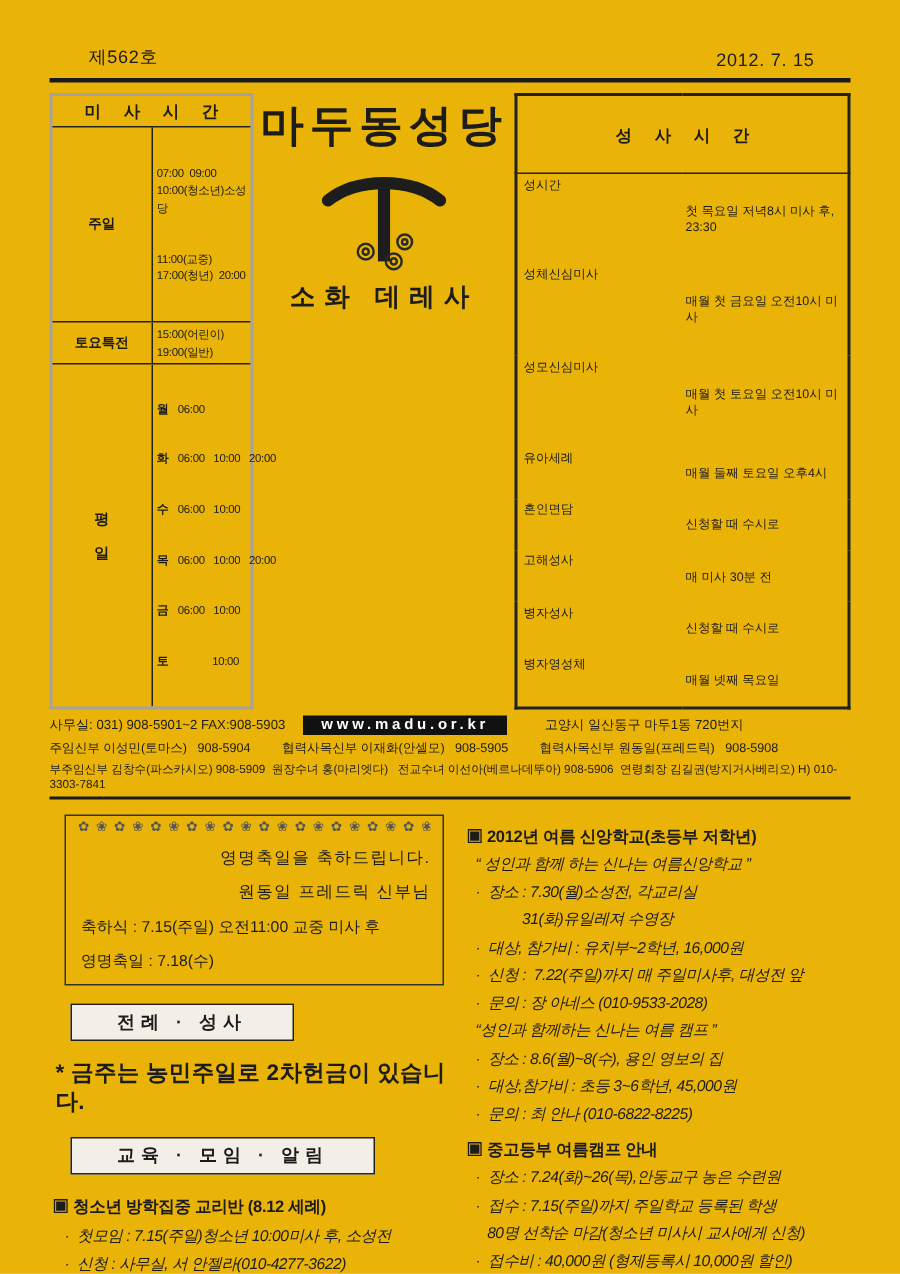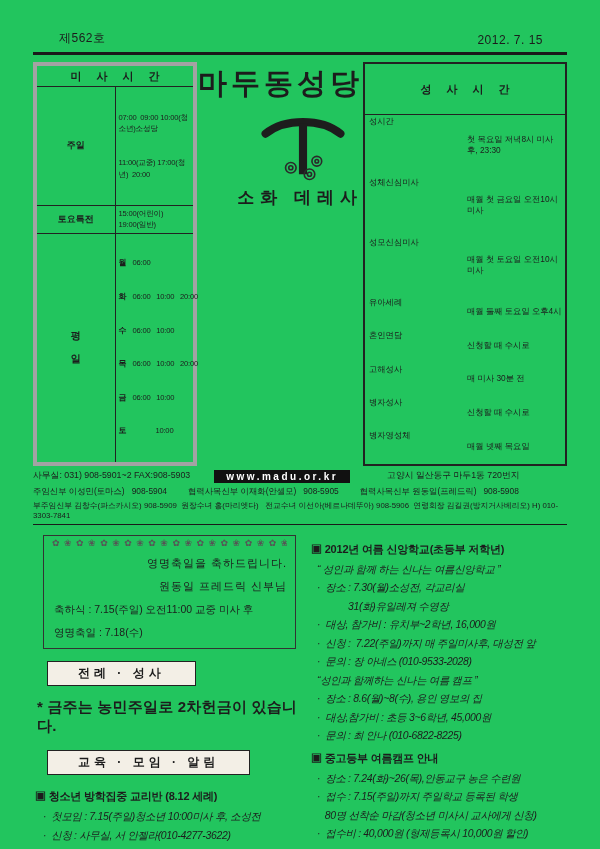--- a/index.html
+++ b/index.html
@@ -1,49 +1,49 @@
 <!DOCTYPE html>
 <html><head>
 <meta charset="utf-8">
 <style>
   html,body{margin:0;padding:0;}
   body{background:#ddd;font-family:"Liberation Sans",sans-serif;color:#1c1c1c;}
-  .page{position:relative;width:600px;height:849px;background:#22c55e;margin:0 auto;
+  .page{position:relative;width:600px;height:849px;background:#eab308;margin:0 auto;
         box-sizing:border-box;padding:30px 25px 0 25px;overflow:hidden;}
   
   .top-row{display:flex;justify-content:space-between;align-items:flex-end;
            padding:0 32px 0 34px;font-size:12px;letter-spacing:.5px;}
   .rule-thick{height:3px;background:#1a1a1a;margin:5px 8px 0 8px;}
   
   .masthead{display:flex;margin:7px 8px 0 8px;align-items:stretch;}
   table{border-collapse:collapse;}
-  .mass-table{width:164px;border:4px solid #a3a3a3;table-layout:fixed;}
+  .mass-table{width:136px;border:2px solid #a3a3a3;table-layout:fixed;}
   .mass-table th{border-bottom:1.5px solid #222;font-size:11px;font-weight:bold;
                  letter-spacing:6px;padding:3px 0 2px 6px;}
   .mass-table td{border-top:1px solid #222;vertical-align:middle;}
   .mass-table td.lbl{width:42px;border-right:1px solid #222;text-align:center;
                      font-size:9px;font-weight:bold;padding:2px 1px;}
   .mass-table td.val{font-size:7.6px;letter-spacing:-.2px;padding:2px 1px 2px 3px;
                      white-space:pre-wrap;line-height:1.5;}
   .wd-row{display:flex;line-height:1.35;}
   .wd-day{width:14px;flex:none;font-size:8px;font-weight:bold;}
   .wd-times{font-size:7.6px;white-space:pre;}
   .weekday-lbl div{margin:9px 0;font-size:10px;font-weight:bold;}
-  .center-block{flex:1;text-align:right;padding-top:2px;}
+  .center-block{flex:1;text-align:center;padding-top:2px;}
   .church-name{font-size:29px;font-weight:bold;letter-spacing:4px;}
   .patron{font-size:17px;font-weight:bold;letter-spacing:6px;margin-top:2px;}
   .logo-wrap{height:78px;margin-top:2px;}
-  .sac-table{width:204px;border:2px solid #222;table-layout:fixed;}
+  .sac-table{width:224px;border:2px solid #222;table-layout:fixed;}
   .sac-table th{border-bottom:1.5px solid #222;font-size:11px;font-weight:bold;
                 letter-spacing:6px;padding:3px 0 2px 6px;}
   .sac-table td.lbl{width:56px;font-size:8.3px;padding:1.5px 0 1.5px 4px;vertical-align:top;}
   .sac-table td.val{font-size:8.3px;padding:1.5px 0 1.5px 2px;white-space:pre-wrap;}
   
   .contact{margin:4px 8px 0 8px;}
-  .contact-line1{display:flex;align-items:center;font-size:8.8px;gap:24px;}
+  .contact-line1{display:flex;align-items:center;font-size:8.8px;gap:12px;}
   .web-bar{background:#111;color:#fff;font-weight:bold;letter-spacing:2.5px;
            padding:1px 12px;font-size:10px;}
   .contact-line1 .addr{margin-left:13px;}
   .contact-line{font-size:8.4px;margin-top:3px;white-space:pre-wrap;}
   .contact-line.small{font-size:7.8px;}
   .rule-thin{height:1.5px;background:#1a1a1a;margin:4px 8px 0 8px;}
   
   .body-cols{display:flex;gap:13px;margin:8px 6px 0 10px;height:524px;overflow:hidden;}
   .col-left{width:263px;flex:none;}
   .col-right{flex:1;}

